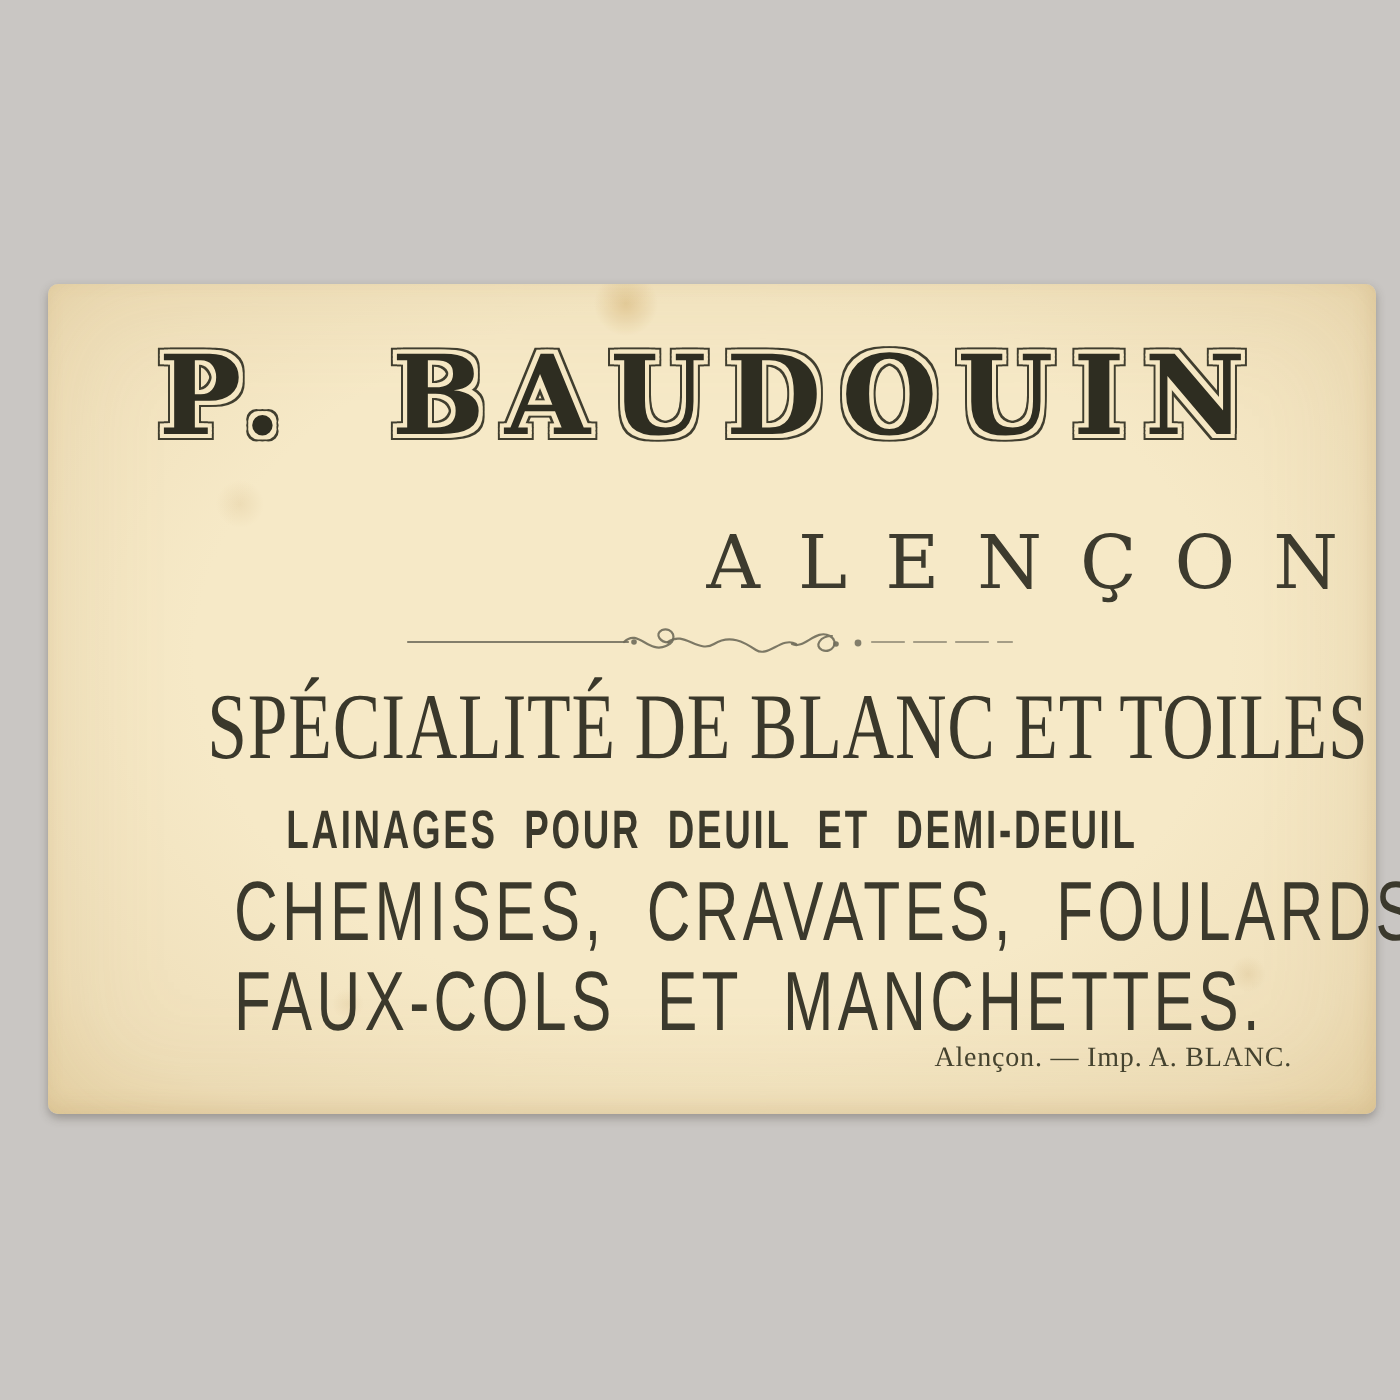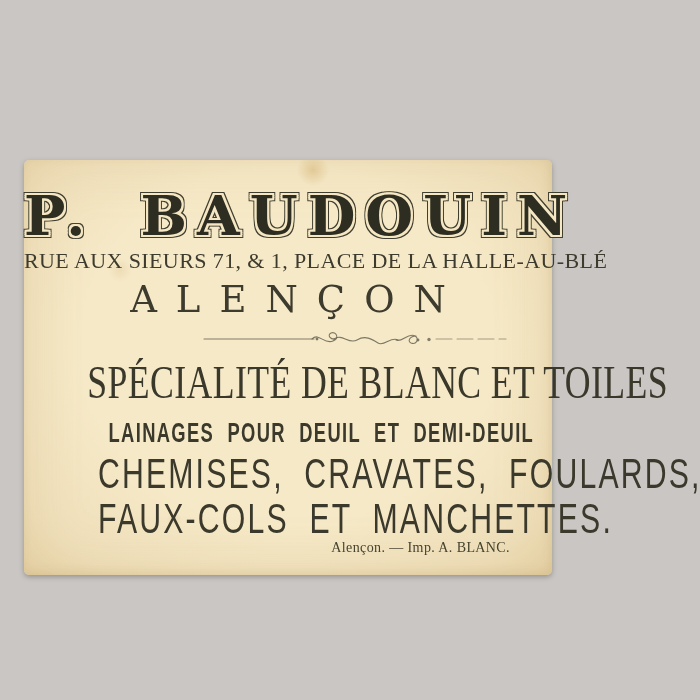--- a/index.html
+++ b/index.html
@@ -8,34 +8,33 @@
     width: 700px;
     height: 700px;
     background: #c9c6c3;
     overflow: hidden;
     font-family: "Liberation Serif", serif;
   }
   .card {
     position: absolute;
     left: 24px;
     top: 142px;
-    width: 528px;
+    width: 664px;
     height: 415px;
     border-radius: 5px;
     background:
       radial-gradient(circle at 289px 10px, rgba(190,140,55,0.30), rgba(190,140,55,0.0) 16px),
       radial-gradient(circle at 96px 110px, rgba(185,145,80,0.14), rgba(185,145,80,0.0) 12px),
       radial-gradient(circle at 600px 345px, rgba(185,145,80,0.16), rgba(185,145,80,0.0) 9px),
       radial-gradient(circle at 150px 360px, rgba(185,145,80,0.12), rgba(185,145,80,0.0) 8px),
       radial-gradient(ellipse at 50% 45%, #f6e9c7 55%, #efdfba 85%, #e9d6ab 100%);
     box-shadow:
       0 2px 5px rgba(60,55,45,0.35),
       inset 0 0 60px rgba(190,155,95,0.18),
       inset -2px -3px 10px rgba(170,135,75,0.18);
-    margin-top: 18px;
   }
   .line {
     position: absolute;
     left: 0;
     width: 100%;
     text-align: center;
     white-space: nowrap;
     color: #3b392c;
   }
   .title {
@@ -64,20 +63,21 @@
   }
   .city {
     top: 114px;
     line-height: 52px;
     font-family: "DejaVu Serif", serif;
     font-weight: normal;
     font-size: 37px;
     letter-spacing: 19px;
     text-indent: 19px; 
     color: #3d3b2e;
+    text-align: right;
   }
   .divider {
     position: absolute;
     top: 169px;
     left: 176px;
     width: 310px;
     height: 18px;
   }
   .specialty {
     top: 195px;
@@ -137,21 +137,20 @@
   }
 </style>
 </head>
 <body>
 
 <div class="stage">
   <div class="card">
 
     <div class="line title">P. BAUDOUIN</div>
 
-    <div class="line address">RUE AUX SIEURS 71, &amp; 1, PLACE DE LA HALLE-AU-BLÉ</div>
 
     <div class="line city">ALENÇON</div>
 
     <svg class="divider" viewBox="0 0 310 18" aria-hidden="true">
       <g fill="none" stroke="#6f6b5a" stroke-width="1.1" stroke-linecap="round">
         <path d="M4 10 H114" opacity="0.85"></path>
         <path d="M112 10 c7 -7 12 6 21 2 c7 -3 3 -10 -2 -8 c-4 2 -1 7 5 6" opacity="0.9"></path>
         <path d="M134 10 c8 -6 15 6 23 1 c8 -5 15 -1 21 3 c6 4 13 -7 20 -3" opacity="0.9"></path>
         <path d="M196 11 c6 3 12 -8 19 -4 c5 3 1 9 -4 7 c-4 -2 -1 -7 5 -7" opacity="0.9"></path>
         <path d="M236 10 H306" stroke-dasharray="16 5" opacity="0.6"></path>

